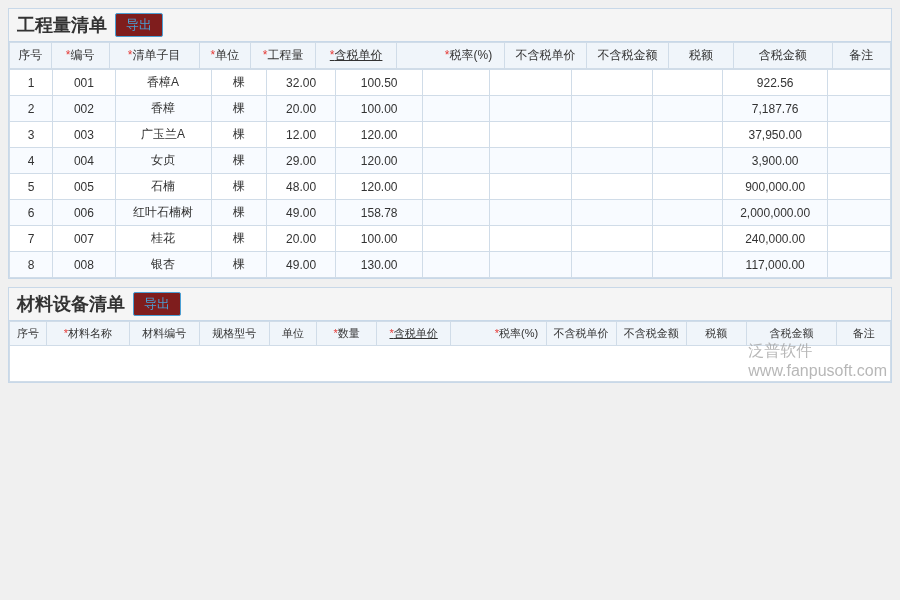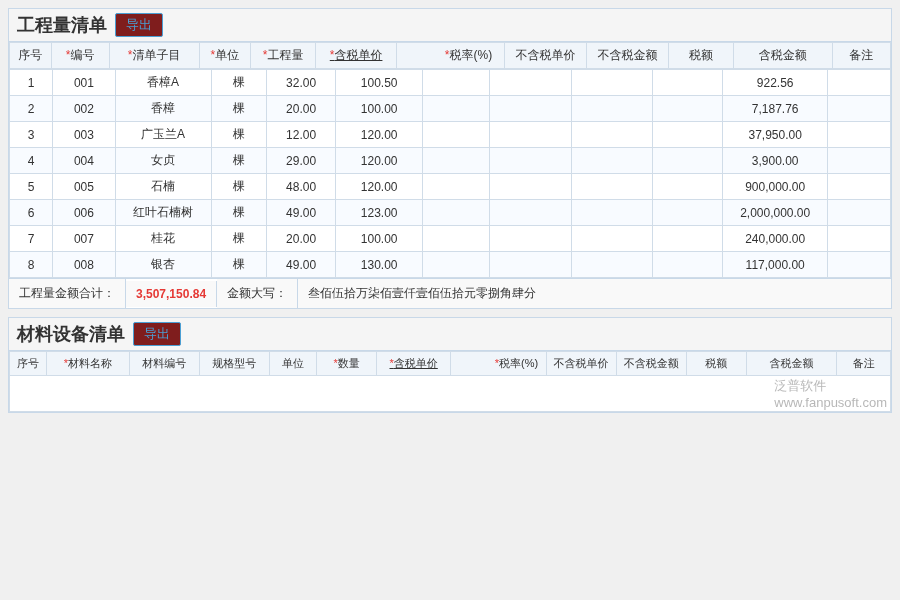--- a/index.html
+++ b/index.html
@@ -115,21 +115,21 @@
     .footer-big-value {
       padding: 6px 10px;
       color: #333;
       flex: 1;
       background: #f9f9f9;
     }
     .watermark {
       position: absolute;
       bottom: 2px;
       right: 4px;
-      font-size: 13px;
+      font-size: 16px;
       color: #999;
       opacity: 0.7;
     }
     .section2-header-row th {
       font-size: 11px;
     }
     .odd-row { background: #fff; }
     .even-row { background: #f8fbff; }
   </style>
 </head>
@@ -248,21 +248,21 @@
                 <td></td>
                 <td>900,000.00</td>
                 <td></td>
               </tr>
               <tr class="even-row">
                 <td>6</td>
                 <td>006</td>
                 <td>红叶石楠树</td>
                 <td>棵</td>
                 <td>49.00</td>
-                <td>123.00</td>
+                <td>158.78</td>
                 <td></td>
                 <td></td>
                 <td></td>
                 <td></td>
                 <td>2,000,000.00</td>
                 <td></td>
               </tr>
               <tr class="odd-row">
                 <td>7</td>
                 <td>007</td>
@@ -289,26 +289,20 @@
                 <td></td>
                 <td></td>
                 <td>117,000.00</td>
                 <td></td>
               </tr>
             </tbody>
         </table>
       </div>
     </div>
 
-    <div class="footer-row">
-      <span class="footer-label">工程量金额合计：</span>
-      <span class="footer-value">3,507,150.84</span>
-      <span class="footer-big-label">金额大写：</span>
-      <span class="footer-big-value">叁佰伍拾万柒佰壹仟壹佰伍拾元零捌角肆分</span>
-    </div>
   </div>
 
   <div class="section" style="position:relative;">
     <div class="section-header">
       <span class="section-title">材料设备清单</span>
       <button class="export-btn">导出</button>
     </div>
     <div class="table-wrap">
       <table>
         <thead>

